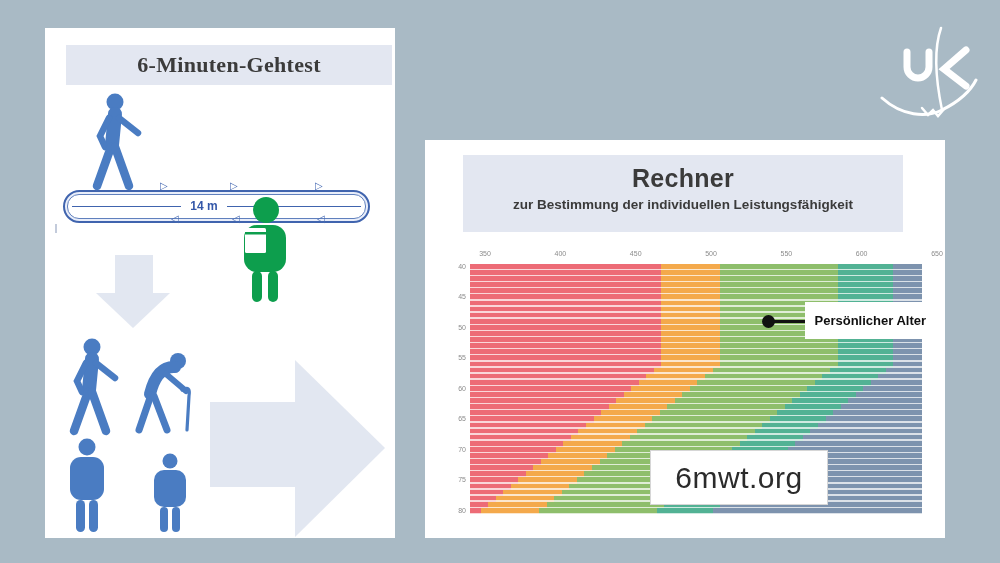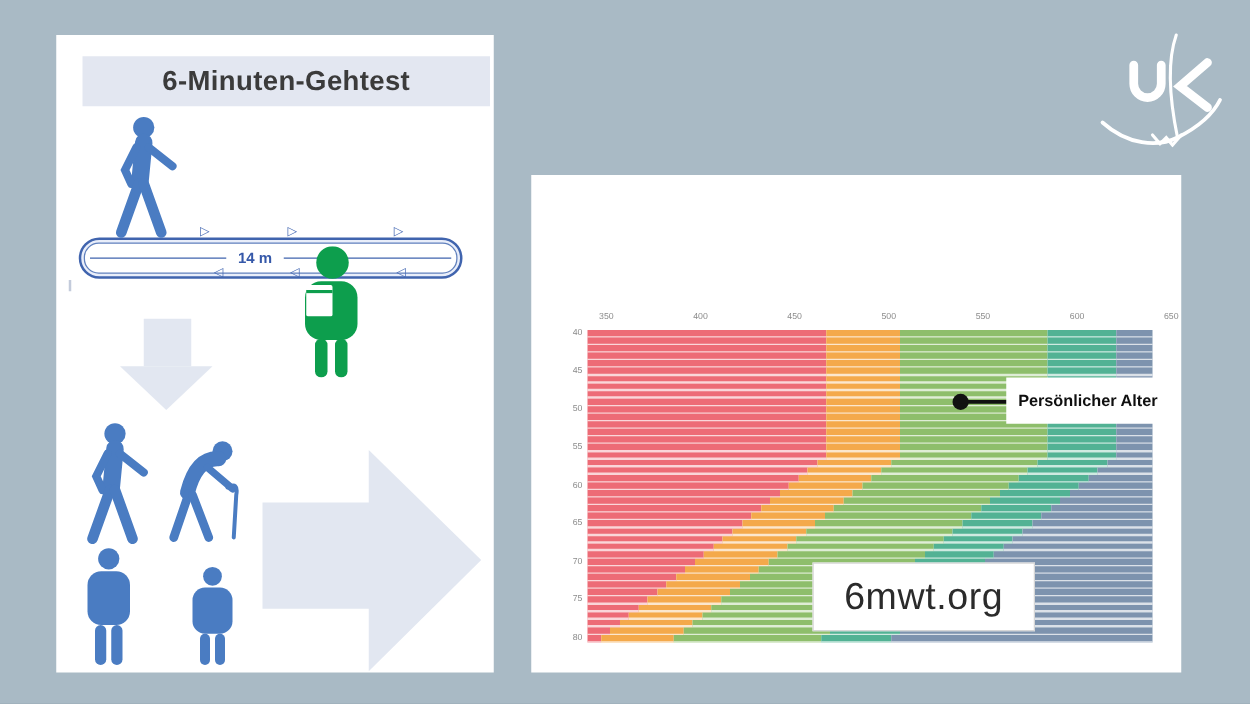--- a/index.html
+++ b/index.html
@@ -13,21 +13,21 @@
   .logo-mark { position:absolute; left:878px; top:24px; width:100px; height:94px; }
 
   
   .card { position:absolute; background:#ffffff; }
   .left-card  { left:45px;  top:28px;  width:350px; height:510px; }
   .right-card { left:425px; top:140px; width:520px; height:398px; }
 
   
   .lc-title-box { position:absolute; left:21px; top:17px; width:326px; height:40px;
     background:#e3e7f1; display:flex; align-items:center; justify-content:center; }
-  .lc-title { font-size:22px; font-weight:bold; color:#3b3b3b; letter-spacing:.3px; }
+  .lc-title { font-size:22px; font-weight:bold; color:#3b3b3b; letter-spacing:.3px;font-family:Liberation Serif, serif; }
 
   .icon-svg { position:absolute; }
   .walker-top   { left:43px;  top:64px;  width:60px; height:102px; z-index:3; }
   .examiner     { left:198px; top:169px; width:44px; height:105px; z-index:3; }
   .walker-small { left:20px;  top:310px; width:60px; height:100px; }
   .elderly      { left:88px;  top:322px; width:67px; height:87px;  }
   .tall-person  { left:21px;  top:410px; width:42px; height:95px;  }
   .short-person { left:105px; top:425px; width:40px; height:80px;  }
 
   .track { position:absolute; left:18px; top:162px; width:307px; height:33px; z-index:1; }
@@ -177,20 +177,24 @@
         <rect x="10" y="54" width="8" height="25" rx="4"></rect>
         <rect x="22" y="54" width="8" height="25" rx="4"></rect>
       </g>
     </svg>
 
     <div class="ba-shaft"></div>
     <div class="ba-head"></div>
   </div>
 
   <div class="card right-card">
+    <div class="rc-header">
+      <div class="rc-title">Rechner</div>
+      <div class="rc-sub">zur Bestimmung der individuellen Leistungsfähigkeit</div>
+    </div>
 
     <div class="xticks" id="xticks">
         <span class="xtick" style="left: 15.0645px;">350</span>
         <span class="xtick" style="left: 90.3871px;">400</span>
         <span class="xtick" style="left: 165.71px;">450</span>
         <span class="xtick" style="left: 241.032px;">500</span>
         <span class="xtick" style="left: 316.355px;">550</span>
         <span class="xtick" style="left: 391.677px;">600</span>
         <span class="xtick" style="left: 467px;">650</span>
       </div>

